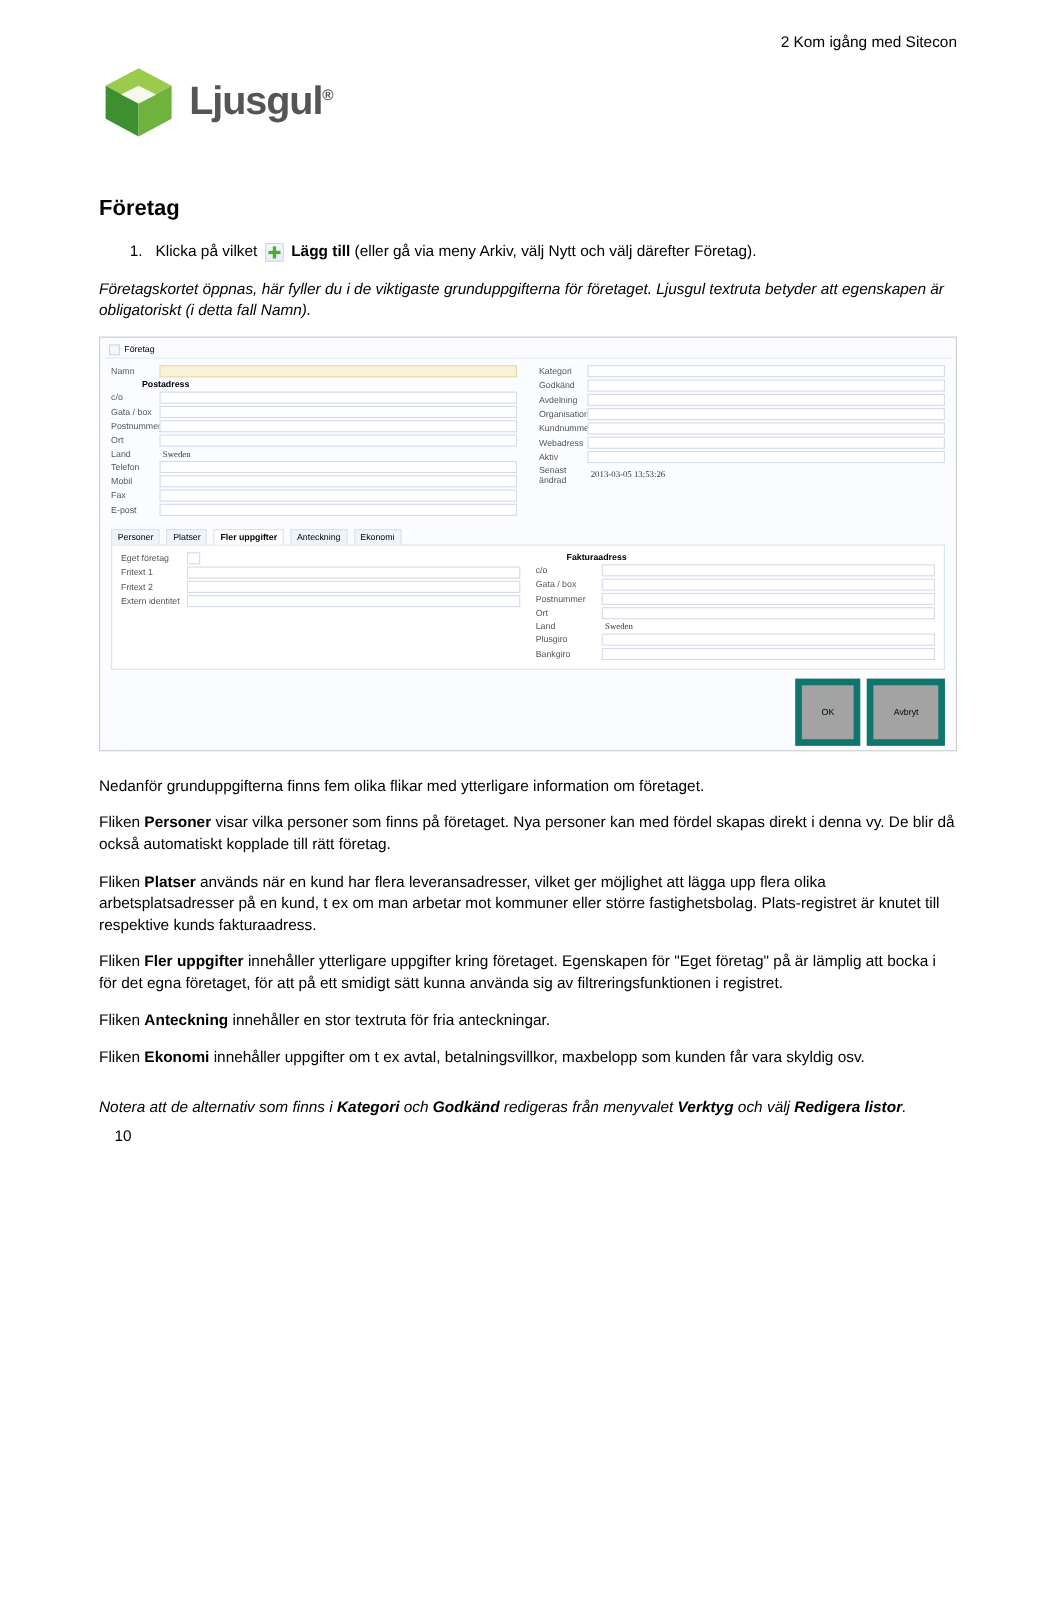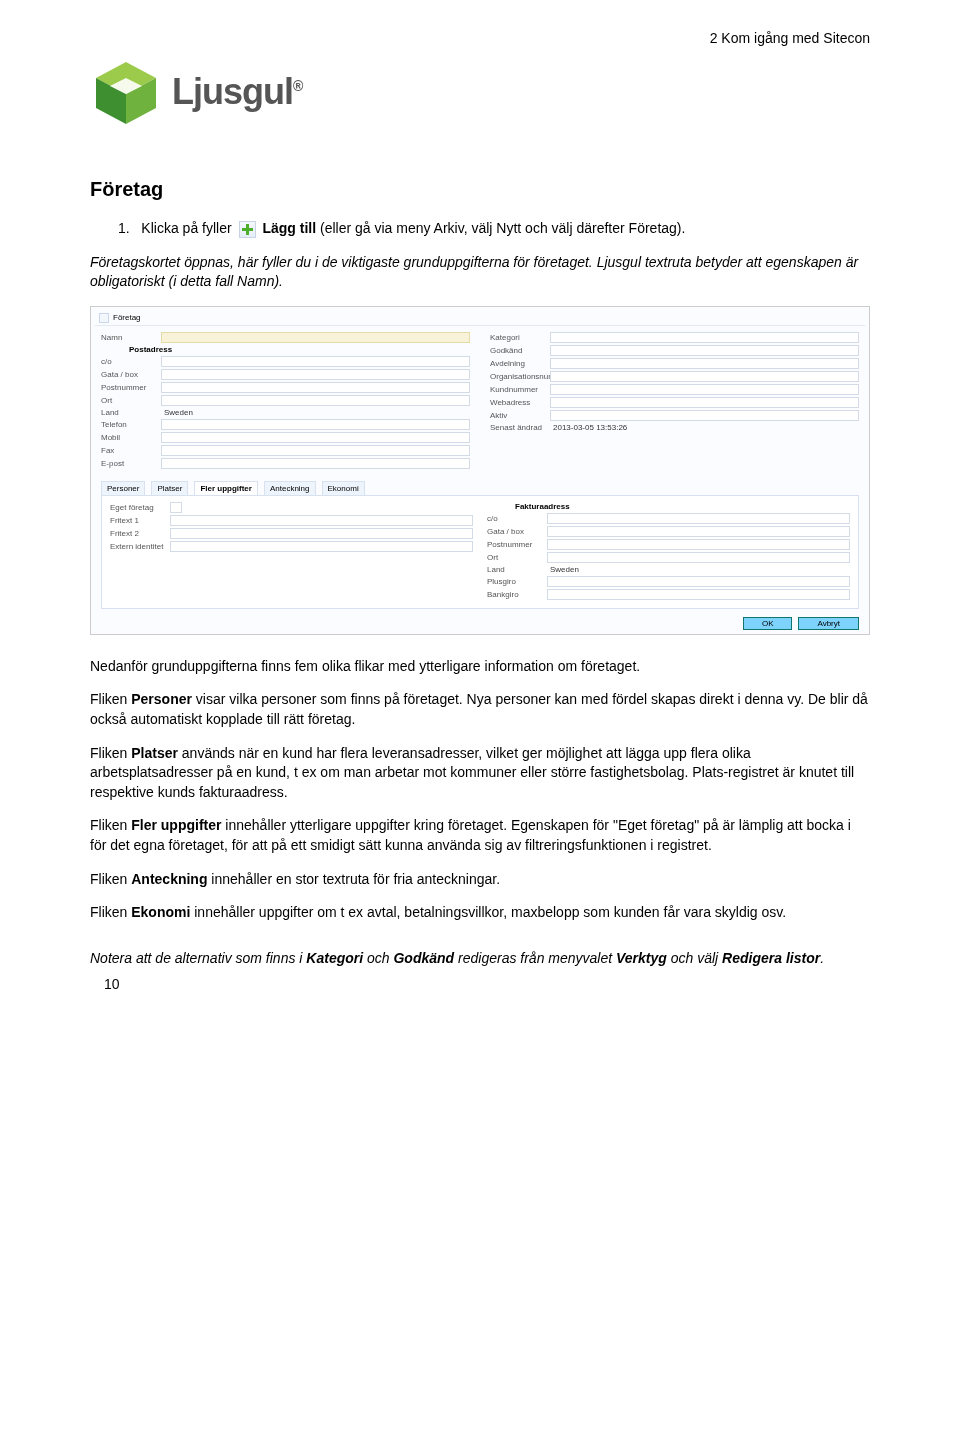--- a/index.html
+++ b/index.html
@@ -80,46 +80,46 @@
     border-bottom:1px solid #e3e9f4;
   }
   .mock-titlebar .tb-icon { width:10px; height:10px; background:#f3f6fb; border:1px solid #c9d6eb; }
   .mock-cols {
     display: flex; gap: 20px;
   }
   .mock-col { flex:1; }
   .mock-row {
     display: flex; align-items: center; margin-bottom: 2px;
   }
-  .mock-row .lbl { width: 60px; color:#555; }
+  .mock-row .lbl { width: 44px; color:#555; }
   .mock-row .lbl.bold { font-weight:bold; color:#000;padding-left:28px; }
   .mock-row .val {
     flex:1;
     background:#f7f2d8; height:11px;
     border:1px solid #e3dca6;
     padding:0 3px; display:flex; align-items:center;
   }
   .mock-row .val.plain { background:#fff; border:1px solid #d3dbe7; }
-  .mock-row .val-text { flex:1; background:transparent; border:none; padding:0 3px; color:#333; }
+  .mock-row .val-text { flex:1; background:transparent; border:none; padding:0 3px; color:#333;font-family:Liberation Serif, serif; }
   .mock-tabs {
     display:flex; gap:6px; margin-top:10px; font-size:8px;
   }
   .mock-tabs .tab { padding:2px 5px; border:1px solid #d8e1ef; border-bottom:none; background:#eef4fc; }
   .mock-tabs .tab.active { background:#fff; font-weight:bold; }
   .mock-lower {
     border:1px solid #d8e1ef; background:#fff; padding:6px 8px;
     display:flex; gap:14px;
   }
   .mock-lower .lbl { width:60px; color:#555; }
   .mock-lower .val.plain { flex:1; background:#fff; border:1px solid #d3dbe7; height:11px; }
   .mock-buttons {
     display:flex; justify-content:flex-end; gap:6px; margin-top:8px;
   }
   .mock-buttons .btn {
-    border:1px solid #0f766e; background:#7dd3fc; padding:1px 18px; font-size:8px;
+    border:6px solid #0f766e; background:#a3a3a3; padding:20px 18px; font-size:8px;
   }
   .page-num {
     position: absolute;
     left: 90px;
     bottom: 30px;
     font-size: 14px;
     margin-left: 14px;
   }
 </style>
 </head>
@@ -138,21 +138,21 @@
   </div>
   <div class="logo-text">
     <span>Ljusgul</span><span class="logo-r">®</span>
   </div>
 </div>
 
 <h2 class="section-title">Företag</h2>
 
 <p class="num-line">
   <span>1.</span>&nbsp;&nbsp;
-  <span>Klicka på fyller</span>
+  <span>Klicka på vilket</span>
   <span class="plus-icon"></span>
   <span class="bold">Lägg till</span>
   <span>(eller gå via meny Arkiv, välj Nytt och välj därefter Företag).</span>
 </p>
 
 <p class="body-p italic">Företagskortet öppnas, här fyller du i de viktigaste grunduppgifterna för företaget. Ljusgul textruta betyder att egenskapen är obligatoriskt (i detta fall Namn).</p>
 
 <div class="mock">
   <div class="mock-titlebar">
     <span class="tb-icon"></span>

